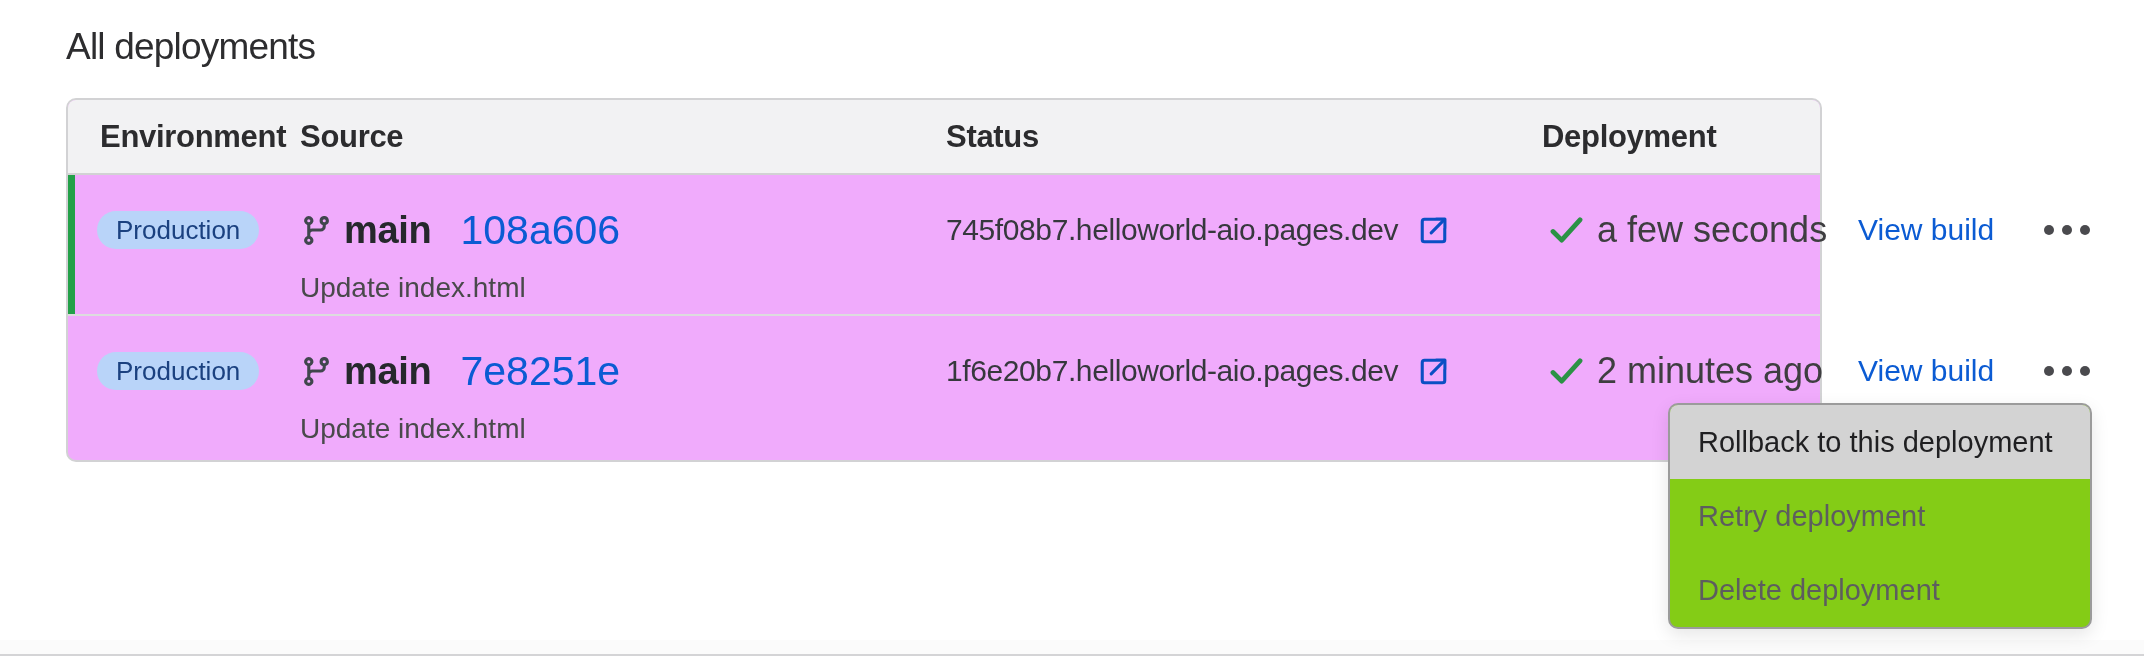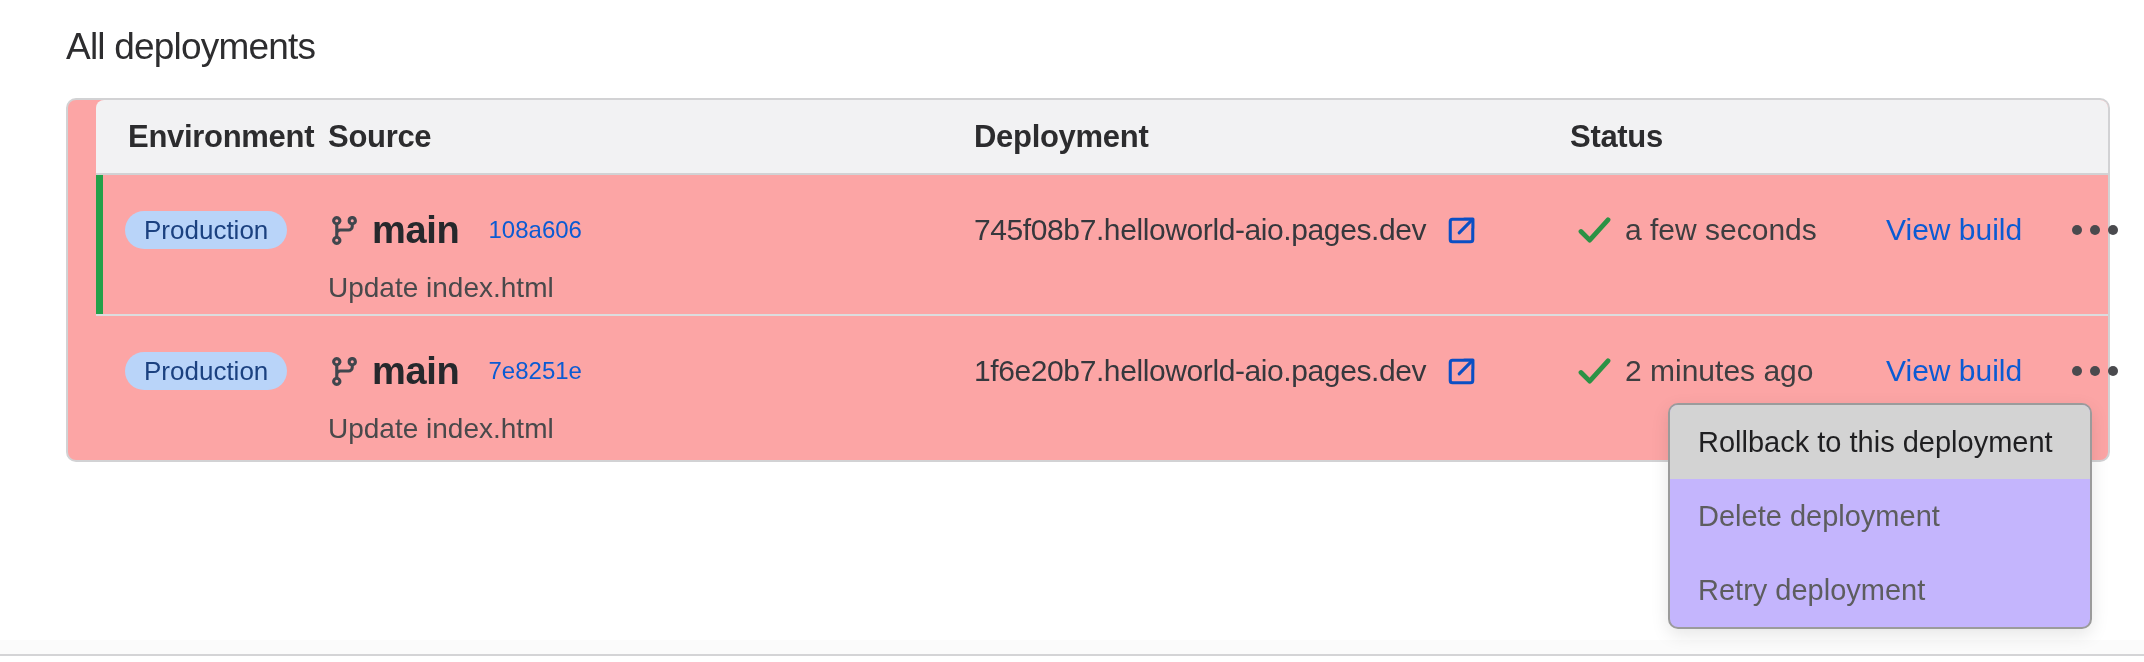--- a/index.html
+++ b/index.html
@@ -4,22 +4,22 @@
 <style>
   * { margin:0; padding:0; box-sizing:border-box; }
   html,body { width:2144px; height:662px; background:#ffffff;
     font-family:"Liberation Sans", sans-serif; color:#2e2e30; overflow:hidden; }
   .stage { position:relative; width:2144px; height:662px; }
 
   .page-title { position:absolute; left:66px; top:26px; font-size:37px;
     font-weight:500; letter-spacing:-0.8px; color:#2d2d2f;text-align:right; }
 
   
-  .deploy-table { position:absolute; left:66px; top:98px; width:2044px; height:364px;
-    border:2px solid #d2d2d4; border-radius:10px; background:#fca5a5;padding-left:28px; }
+  .deploy-table { position:absolute; left:66px; top:98px; width:1756px; height:364px;
+    border:2px solid #d2d2d4; border-radius:10px; background:#f0abfc; }
   .grid-row { display:grid;
     grid-template-columns:232px 646px 596px 316px 152px 1fr; }
 
   .thead { height:75px; background:#f2f2f3; border-bottom:2px solid #d2d2d4;
     border-radius:8px 8px 0 0; align-items:center; }
   .th { font-size:31px; font-weight:700; color:#2c2c2e; letter-spacing:-0.3px; }
   .th-env { padding-left:32px; }
 
   .trow { position:relative; height:141px; align-items:start; }
   .trow.first { border-bottom:2px solid #dcdcde; }
@@ -30,37 +30,37 @@
   .cell { padding-top:34px; }
   .mainline { display:flex; align-items:center; height:42px; }
   .subline { margin-top:20px; font-size:28px; color:#49494b; line-height:34px; }
 
   .env-cell { padding-left:29px; }
   .badge { display:inline-flex; align-items:center; height:38px; padding:0 19px;
     background:#b9d4f9; color:#1b4180; border-radius:999px; font-size:26px; }
 
   .branch-icon { width:33px; height:33px; flex:0 0 auto; margin-right:11px; }
   .branch-name { font-size:38px; font-weight:700; color:#26282c; letter-spacing:-0.3px; }
-  .commit-link { margin-left:29px; font-size:24px; color:#0b5bd3; text-decoration:none; cursor:pointer; }
+  .commit-link { margin-left:29px; font-size:41px; color:#0b5bd3; text-decoration:none; cursor:pointer; }
 
   .url-text { font-size:30px; color:#36383d; letter-spacing:-0.4px; }
   .ext-icon { width:37px; height:37px; margin-left:17px; flex:0 0 auto; }
 
   .check-icon { width:33px; height:27px; margin-left:8px; flex:0 0 auto; }
-  .status-text { margin-left:14px; font-size:30px; color:#3e3e40; }
+  .status-text { margin-left:14px; font-size:36px; color:#3e3e40; }
 
   .view-build { font-size:30px; color:#0b5bd3; text-decoration:none; cursor:pointer; }
 
   .dots-btn { margin-left:34px; display:flex; align-items:center; gap:8px;
     background:none; border:none; cursor:pointer; height:42px; }
   .dot { width:10px; height:10px; border-radius:50%; background:#4a4a4e; }
 
   
   .ctx-menu { position:absolute; left:1668px; top:403px; width:424px; height:226px;
-    background:#c4b5fd; border:2px solid #9b9b9b; border-radius:10px;
+    background:#84cc16; border:2px solid #9b9b9b; border-radius:10px;
     overflow:hidden; box-shadow:0 6px 18px rgba(0,0,0,0.10); z-index:5;
     display:flex; flex-direction:column; }
   .ctx-item { flex:1; display:flex; align-items:center; padding-left:28px;
     font-size:29px; color:#5d5d5f; cursor:pointer; }
   .ctx-item.highlighted { background:#d3d3d3; color:#1f1f21; }
 
   
   .bottom-band { position:absolute; left:0; top:640px; width:2144px; height:14px;
     background:#fbfbfb; }
   .bottom-divider { position:absolute; left:0; top:654px; width:2144px; height:2px;
@@ -71,22 +71,22 @@
 
 <div class="stage">
 
   <h1 class="page-title">All deployments</h1>
 
   <div class="deploy-table">
 
     <div class="grid-row thead">
       <div class="th th-env">Environment</div>
       <div class="th">Source</div>
+      <div class="th">Status</div>
       <div class="th">Deployment</div>
-      <div class="th">Status</div>
       <div class="th"></div>
       <div class="th"></div>
     </div>
 
     <div class="grid-row trow first">
       <div class="current-bar"></div>
 
       <div class="cell env-cell">
         <div class="mainline">
           <span class="badge">Production</span>
@@ -188,19 +188,19 @@
           <span class="dot"></span>
           <span class="dot"></span>
           <span class="dot"></span>
         </button>
       </div>
     </div>
   </div>
 
   <div class="ctx-menu">
     <div class="ctx-item highlighted">Rollback to this deployment</div>
+    <div class="ctx-item">Retry deployment</div>
     <div class="ctx-item">Delete deployment</div>
-    <div class="ctx-item">Retry deployment</div>
   </div>
 
   <div class="bottom-band"></div>
   <div class="bottom-divider"></div>
 </div>
 
 </body></html>

